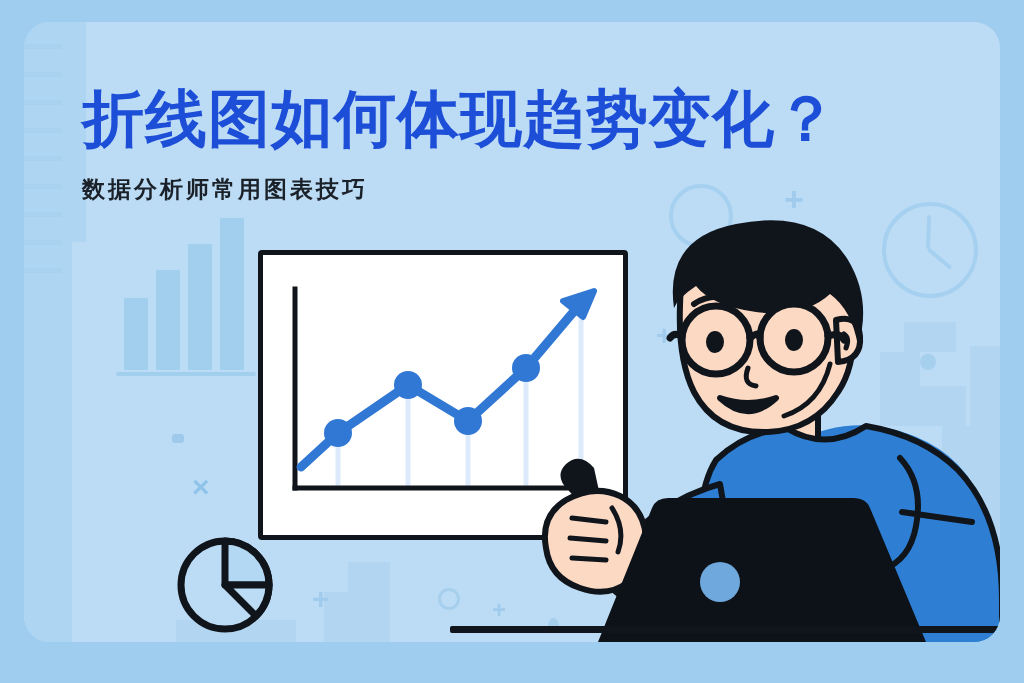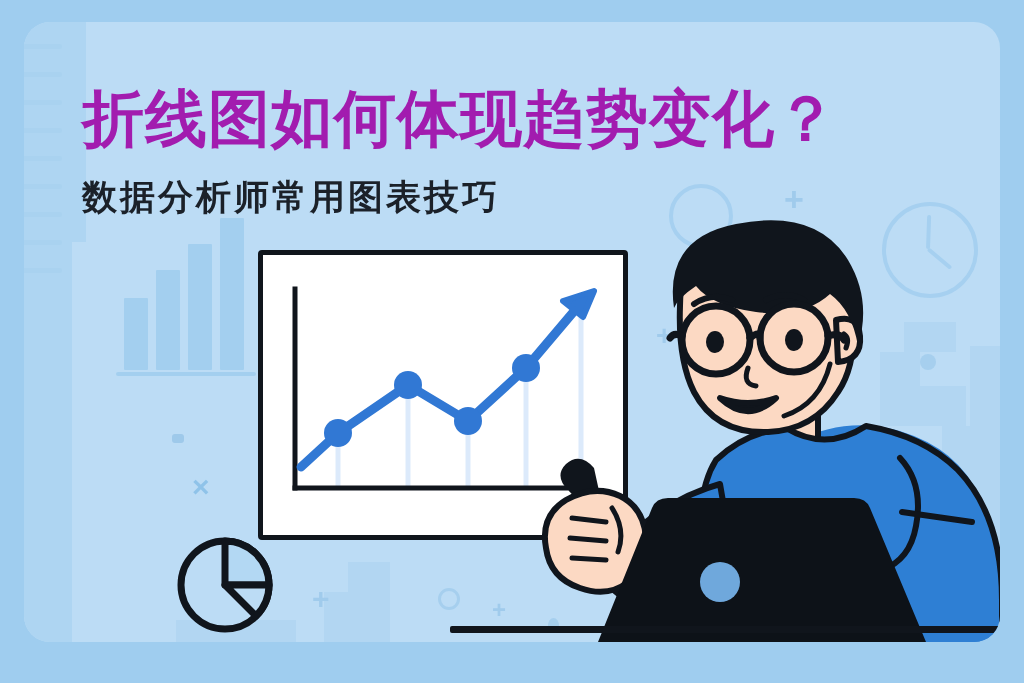--- a/index.html
+++ b/index.html
@@ -32,27 +32,27 @@
   
   .mag-circle{position:absolute;width:56px;height:56px;border-radius:50%;border:4px solid #a6d0f0;}
   .mag-handle{position:absolute;width:4px;height:26px;background:#a6d0f0;border-radius:2px;transform:rotate(-45deg);}
 
   
   .pie-wrap{position:absolute;}
 
   
   .title{
     position:absolute;left:58px;top:55px;
-    font-size:62px;font-weight:bold;color:#a21caf;
+    font-size:62px;font-weight:bold;color:#1d4ed8;
     letter-spacing:1px;white-space:nowrap;
     font-family:Liberation Sans, sans-serif;
   }
   .subtitle{
     position:absolute;left:58px;top:152px;
-    font-size:35px;font-weight:bold;color:#1b2129;
+    font-size:23px;font-weight:bold;color:#1b2129;
     letter-spacing:3px;white-space:nowrap;
     font-family:Liberation Mono, monospace;
   }
 
   
   .board{
     position:absolute;left:258px;top:250px;width:360px;height:280px;
     background:#ffffff;border:5px solid #10151c;border-radius:4px;
   }
   .board-inner{position:absolute;inset:0;overflow:hidden;}

